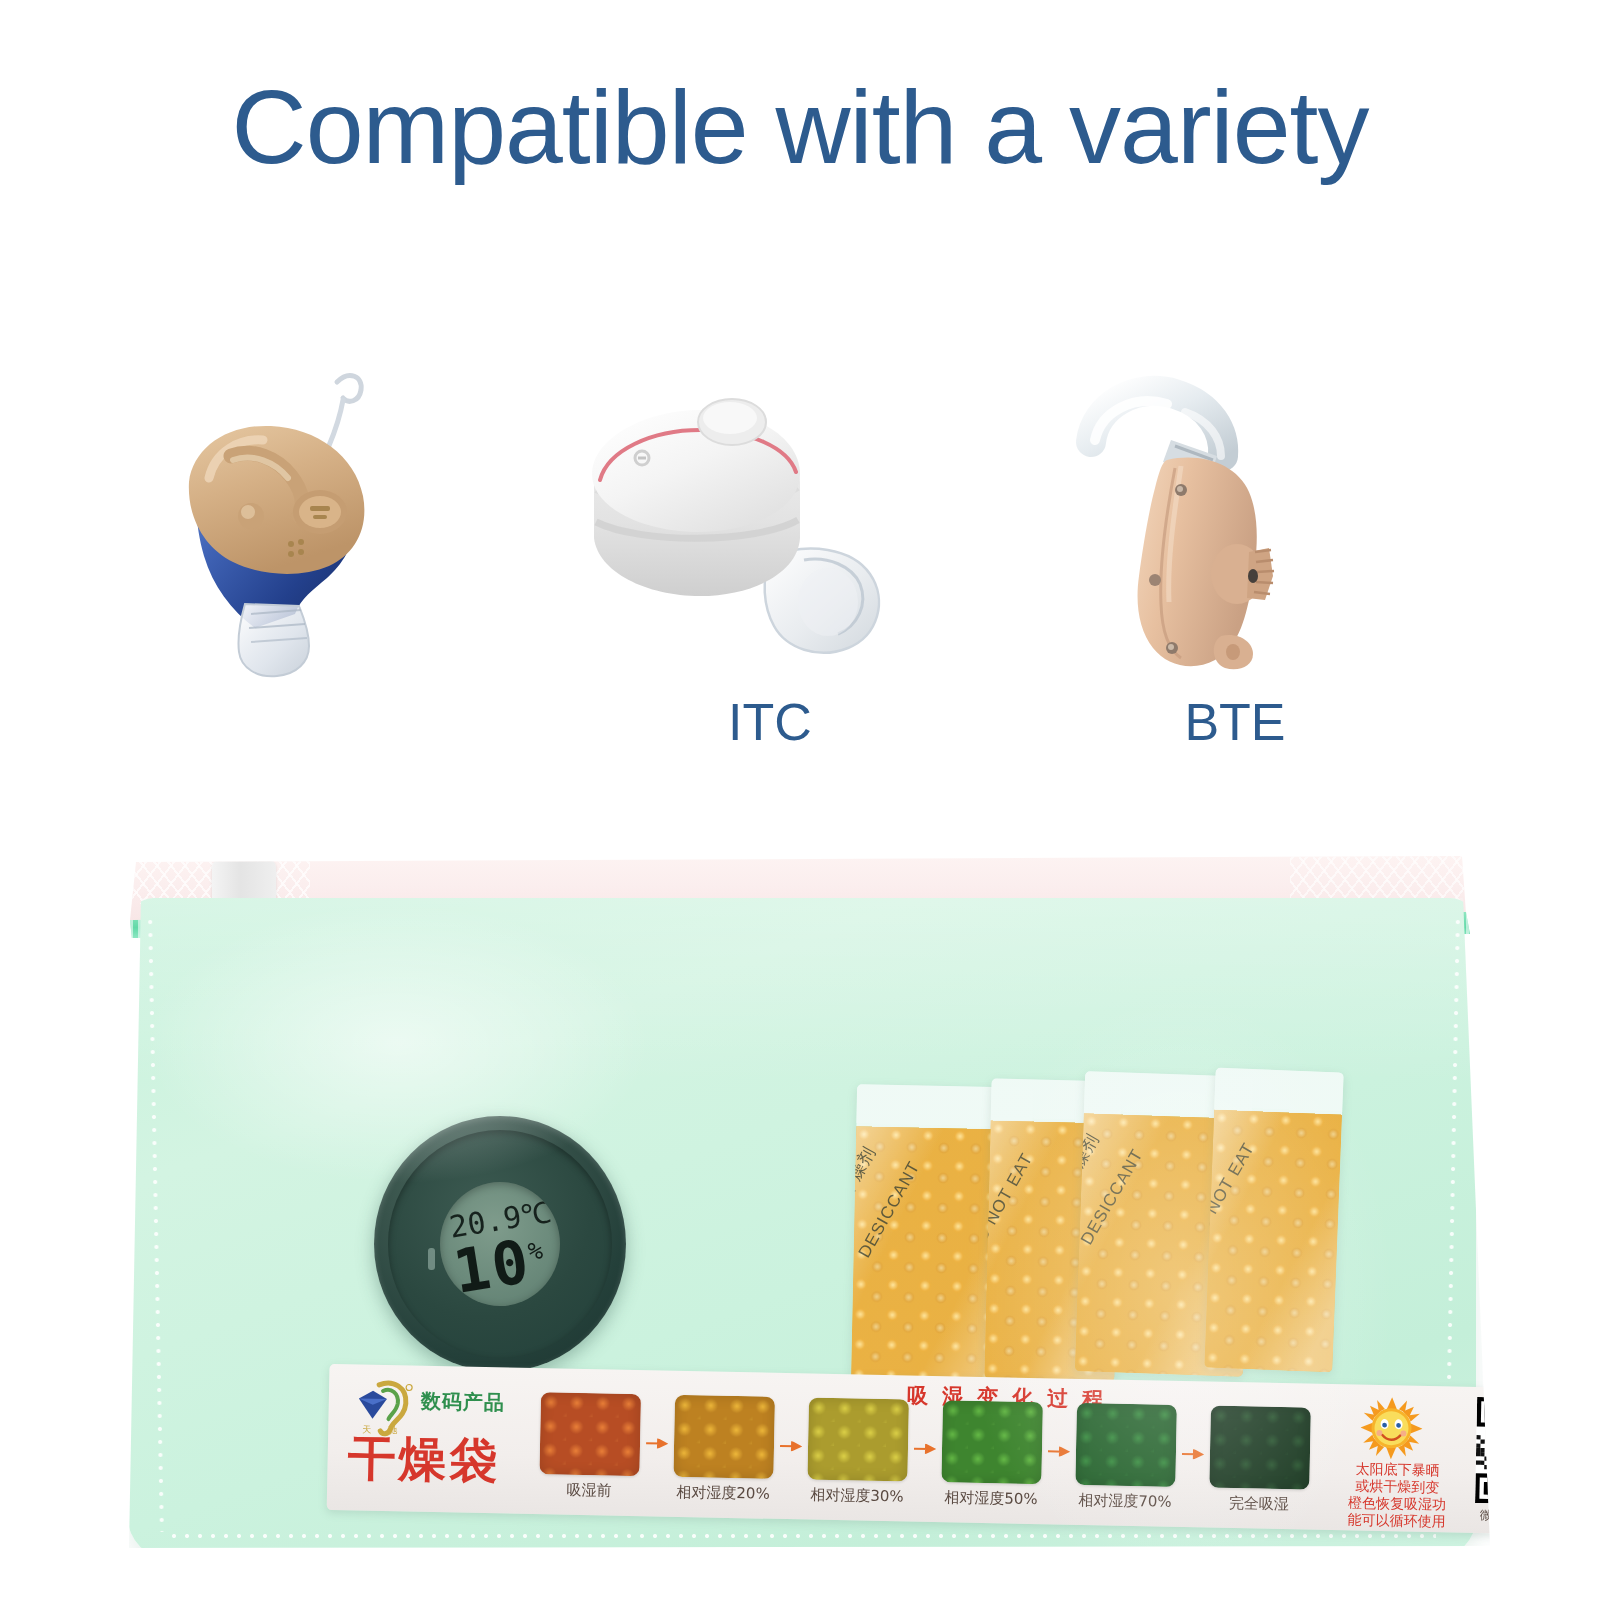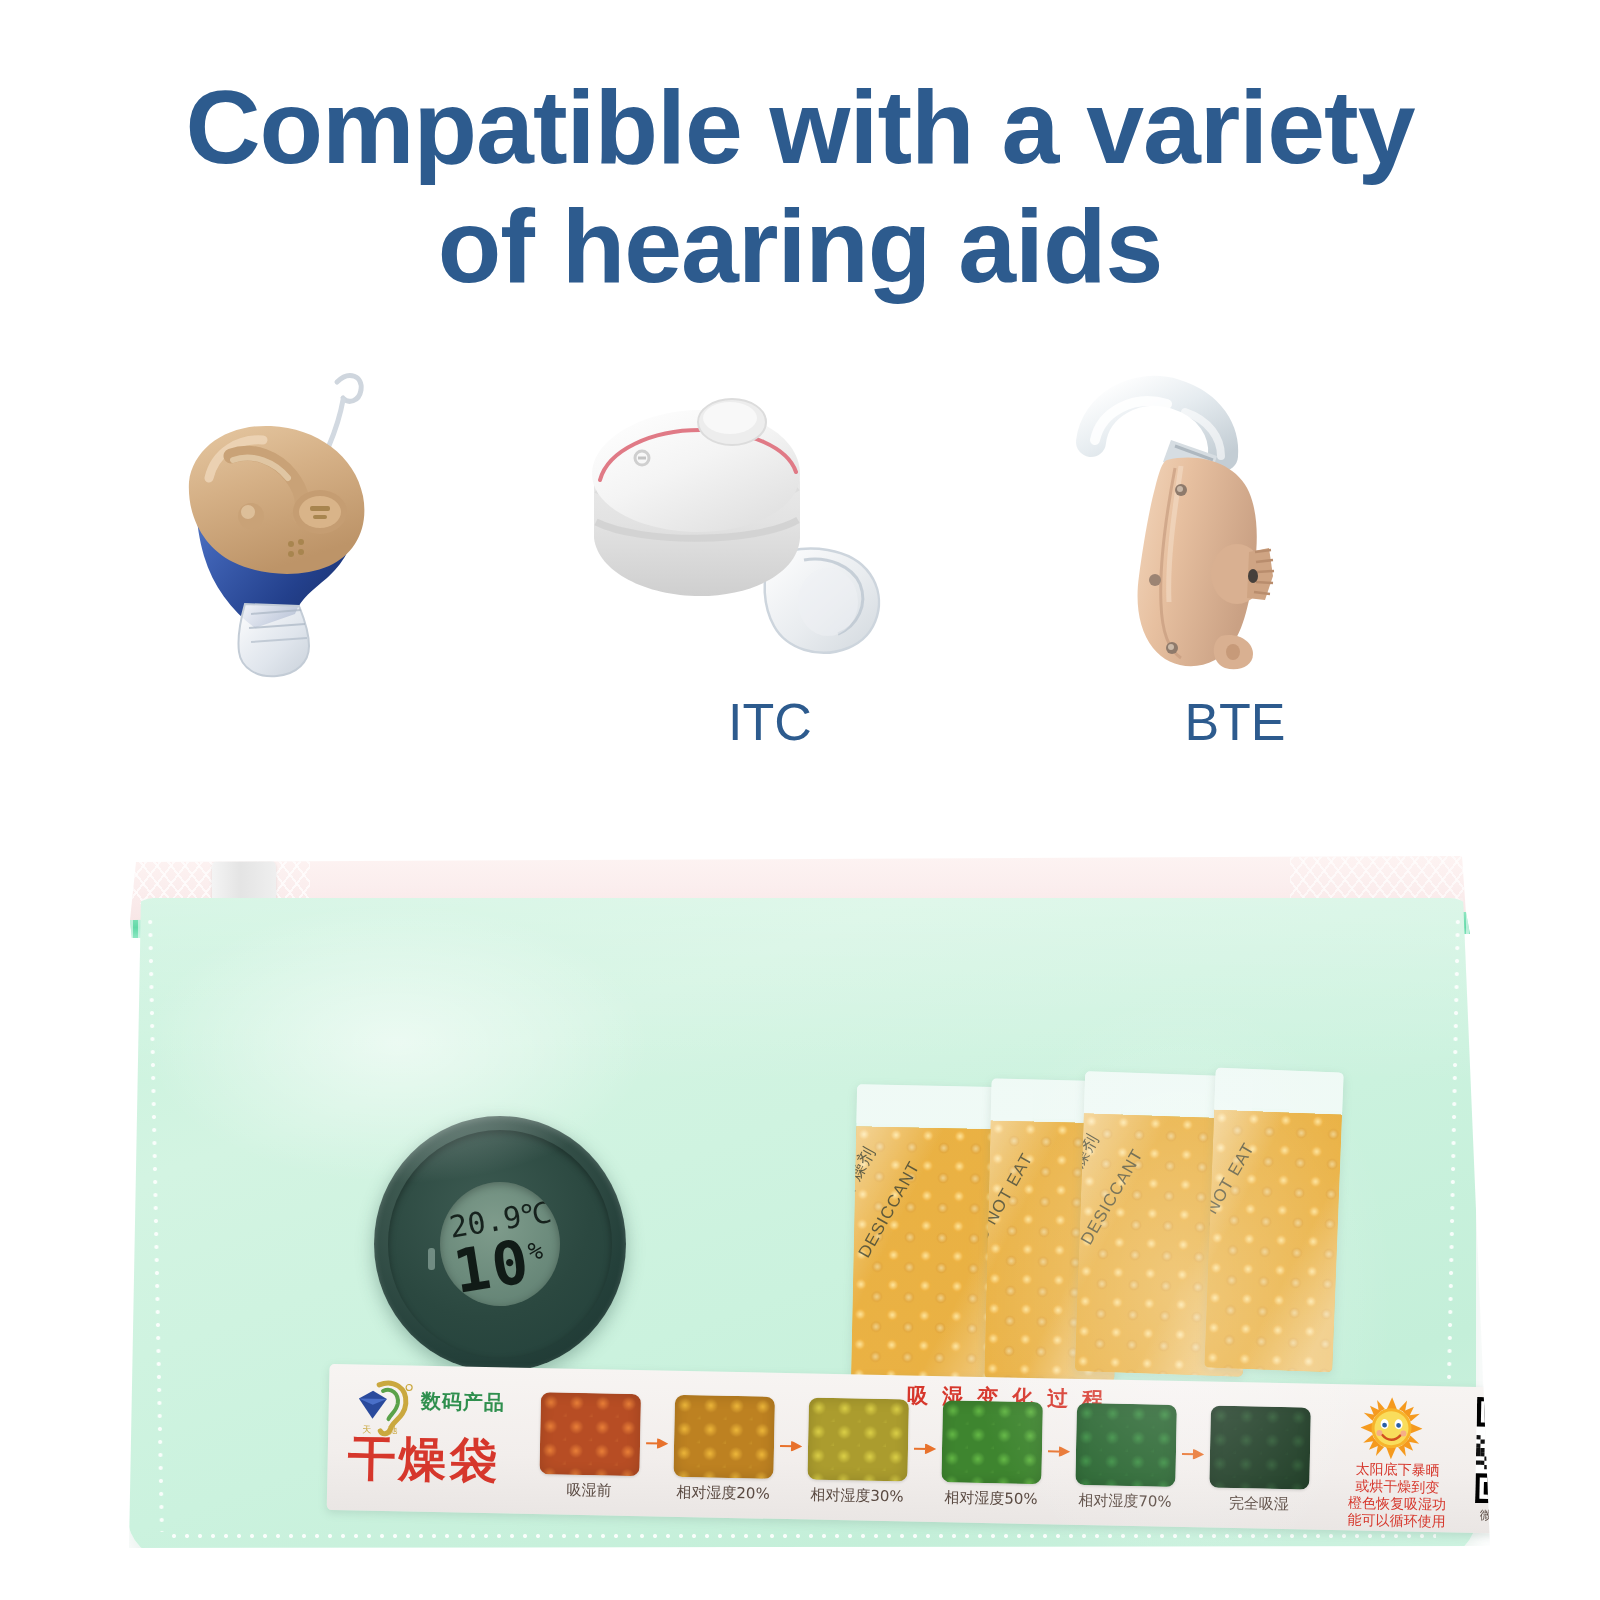--- a/index.html
+++ b/index.html
@@ -10,21 +10,21 @@
     overflow:hidden;
     position:relative;
   }
   .stage{position:absolute;inset:0;}
 
   
   .title{
     position:absolute;left:0;top:68px;width:1600px;
     text-align:center;
     color:#2d5b8e;
-    font-weight:bold;
+    font-weight:normal;
     font-size:104px;
     line-height:1.14;
     letter-spacing:-1px;
     font-family:"Liberation Sans",sans-serif;
   }
   .title .l2{display:block;}
 
   
   .devices{position:absolute;left:0;top:360px;width:1600px;height:430px;}
   .device-cell{position:absolute;width:420px;height:430px;}
@@ -246,21 +246,20 @@
     font-family:"DejaVu Sans",sans-serif;
   }
 </style>
 </head>
 <body>
 
 <div class="stage">
 
   <div class="title">
     <span>Compatible with a variety</span>
-    <span class="l2">of hearing aids</span>
   </div>
 
   <div class="devices">
 
     <div class="device-cell dev-cic">
       <div class="dev-art">
         <svg viewBox="0 0 420 330" width="420" height="330">
           <defs>
             <linearGradient id="cicShell" x1="0" y1="0" x2="1" y2="1">
               <stop offset="0%" stop-color="#6d8fd8"></stop>

